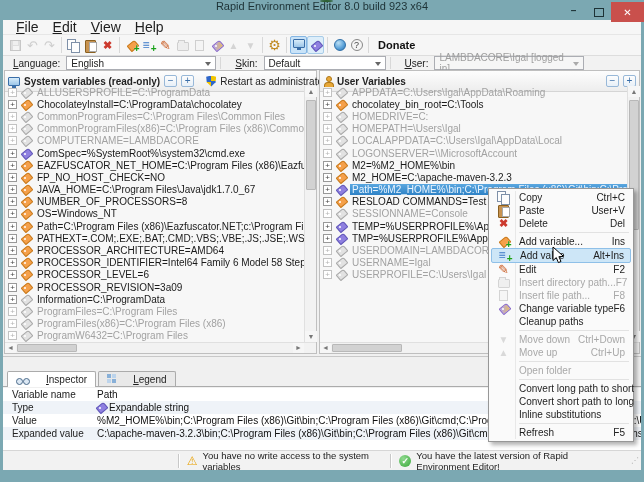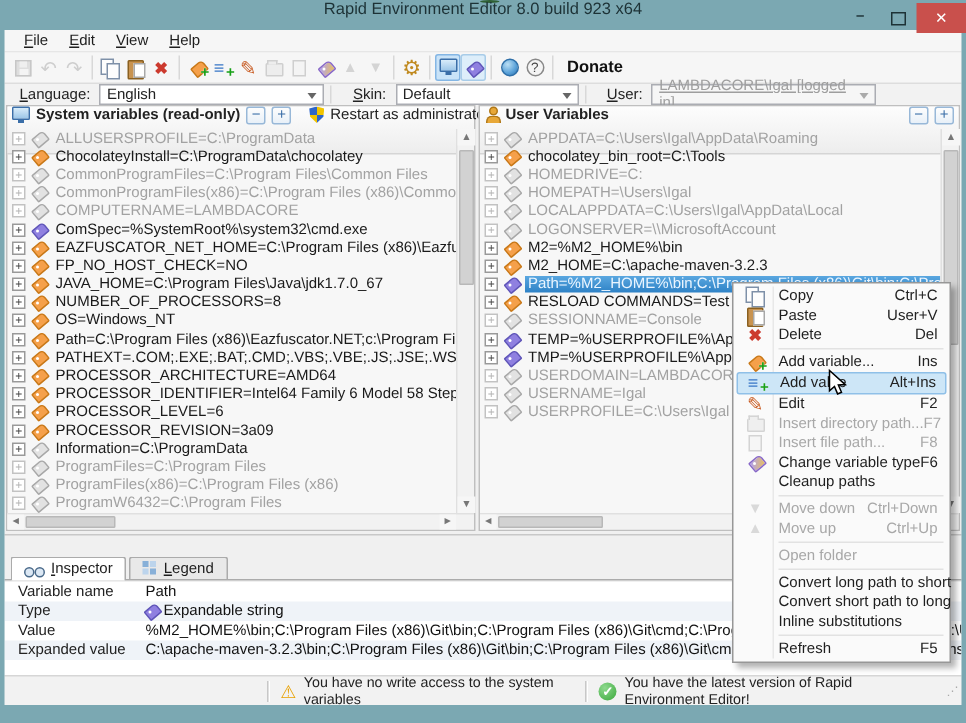--- a/index.html
+++ b/index.html
@@ -22,21 +22,21 @@
   .wbtn { width:25px; height:20px; display:flex; align-items:center; justify-content:center;
           font-size:10px; color:#1D3236; }
   .wbtn.min::before  { content:"–"; font-weight:bold; margin-top:-4px;}
   .wbtn.max::before  { content:""; width:8px; height:7px; border:1px solid #1D3236; display:block;}
   .wbtn.close { width:33px; background:#C9504C; color:#fff; }
   .wbtn.close::before { content:"✕"; font-size:10px; }
 
   
   .menubar { position:absolute; left:3px; right:3px; top:20px; height:15px; background:#F6F6F6;
              display:flex; align-items:center; padding-left:6px; border-bottom:1px solid #E6E6E6;}
-  .menu-item { font-size:10px; padding:0 7px; display:inline-block; }
+  .menu-item { font-size:14px; padding:0 7px; display:inline-block; }
   .mn::first-letter { text-decoration:underline; }
 
   
   .toolbar { position:absolute; left:3px; right:3px; top:35px; height:21px; background:#F6F6F6;
              display:flex; align-items:center; padding-left:4px; border-bottom:1px solid #DDDDDD;}
   .tbtn { width:17px; height:18px; display:flex; align-items:center; justify-content:center; border-radius:2px;}
   .tbtn.pressed { background:#C9E3F8; border:1px solid #84B6E4; }
   .tbtn.pressed + .tbtn.pressed { background:#DDEEFA; border-color:#A8CCE8; }
   .tbtn.tsep { width:7px; }
   .tbtn.tsep::before { content:""; width:1px; height:16px; background:#D8D8D8; }
@@ -109,30 +109,30 @@
   .collapse-all-icon::before { content:"−"; } .expand-all-icon::before { content:"+"; }
 
   
   .optbar { position:absolute; left:3px; right:3px; top:56px; height:14px; background:#F2F2F2;
             display:flex; align-items:center; font-size:10px; color:#222; }
   .optlabel { display:inline-block; margin:0 6px 0 10px; }
   .combo { height:14px; border:1px solid #ABADB3; background:#FFF; display:flex; align-items:center;
            padding:0 16px 0 4px; position:relative; font-size:10px; }
   .combo::after { content:""; position:absolute; right:4px; top:5px; border-left:3px solid transparent;
                   border-right:3px solid transparent; border-top:4px solid #666; }
-  .combo.w-lang { width:150px; } .combo.w-skin { width:122px; } .combo.w-user { width:150px;text-decoration:underline; }
+  .combo.w-lang { width:150px; } .combo.w-skin { width:122px; } .combo.w-user { width:150px; }
   .combo.disabled { background:#F6F6F6; color:#9E9E9E; }
   .combo.disabled::after { border-top-color:#AAA; }
   .optsep { width:1px; height:12px; background:#D8D8D8; margin:0 4px; }
 
   
   .panel { position:absolute; top:70px; height:284px; border:1px solid #BFBFBF; background:#F7F7F7; }
   .panel.left { left:4px; width:313px; } .panel.right { left:319px; width:321px; }
-  .phead { height:32px; background:linear-gradient(#FDFDFD,#EDEDED); border-bottom:1px solid #D5D5D5;
-           display:flex; padding:0 3px; gap:4px; font-size:10px; }
+  .phead { height:21px; background:linear-gradient(#FDFDFD,#EDEDED); border-bottom:1px solid #D5D5D5;
+           display:flex; align-items:center; padding:0 3px; gap:4px; font-size:10px; }
   .phead .ptitle { font-weight:bold; color:#222; white-space:nowrap; }
   .hbtn { width:13px; height:12px; border:1px solid #98B8D8; border-radius:2px; color:#3A6EA8;
           background:linear-gradient(#FDFDFD,#E8F0F8); font-size:10px; line-height:10px; text-align:center; }
   .hsep { width:1px; height:11px; background:#D0D0D0; margin:0 2px; }
   .restart-lbl { font-size:10px; color:#222; white-space:nowrap; padding-right:2px; }
   .tree { position:absolute; left:0; right:12px; top:15px; bottom:11px; overflow:hidden; }
   .trow { display:flex; align-items:center; height:12.2px; padding-left:3px; gap:3px; font-size:10px; color:#1A1A1A; }
   .expand { width:9px; height:9px; border:1px solid #999; background:#fff; flex:0 0 9px;
             font-size:8px; line-height:7px; text-align:center; color:#444; }
   .expand::before { content:"+"; }
@@ -150,21 +150,21 @@
   .hscroll .arr.lt { left:0; } .hscroll .arr.rt { right:12px; }
   .hthumb { position:absolute; top:1px; height:8px; background:#D2D2D2; border:1px solid #B8B8B8; border-radius:1px; }
 
   
   .info { position:absolute; left:3px; right:3px; top:356px; height:94px; background:#F0F0F0; border-top:1px solid #C8C8C8;}
   .info-head { height:14px; display:flex; align-items:center; padding:0 8px; }
   .info-title { font-size:10px; font-weight:bold;margin-top:32px; }
   .info-close { margin-left:auto; color:#555; font-size:9px; }
   .info-close::before { content:"✕"; }
   .tabs { height:16px; display:flex; align-items:flex-end; padding-left:4px; gap:2px; border-bottom:1px solid #ABABAB; }
-  .tab { height:15px; display:flex; align-items:center; gap:4px; padding:0 8px; font-size:10px;
+  .tab { height:15px; display:flex; align-items:center; gap:16px; padding:0 8px; font-size:10px;
          border:1px solid #ABABAB; border-bottom:none; background:#E9E9E9; border-radius:2px 2px 0 0; }
   .tab.active { background:#FFF; height:16px; margin-bottom:-1px; }
   .itable { position:absolute; left:0; right:0; top:31px; bottom:0; background:#FFF; }
   .irow { display:flex; align-items:center; height:13px; font-size:10px; overflow:hidden; white-space:nowrap; }
   .irow:nth-child(even) { background:#EFF3F8; }
   .ilabel { flex:0 0 92px; padding-left:9px; color:#222; }
   .ivalue { white-space:nowrap; overflow:hidden; color:#111; padding-left:2px; }
   .irow .icon { margin-left:0; }
 
   

